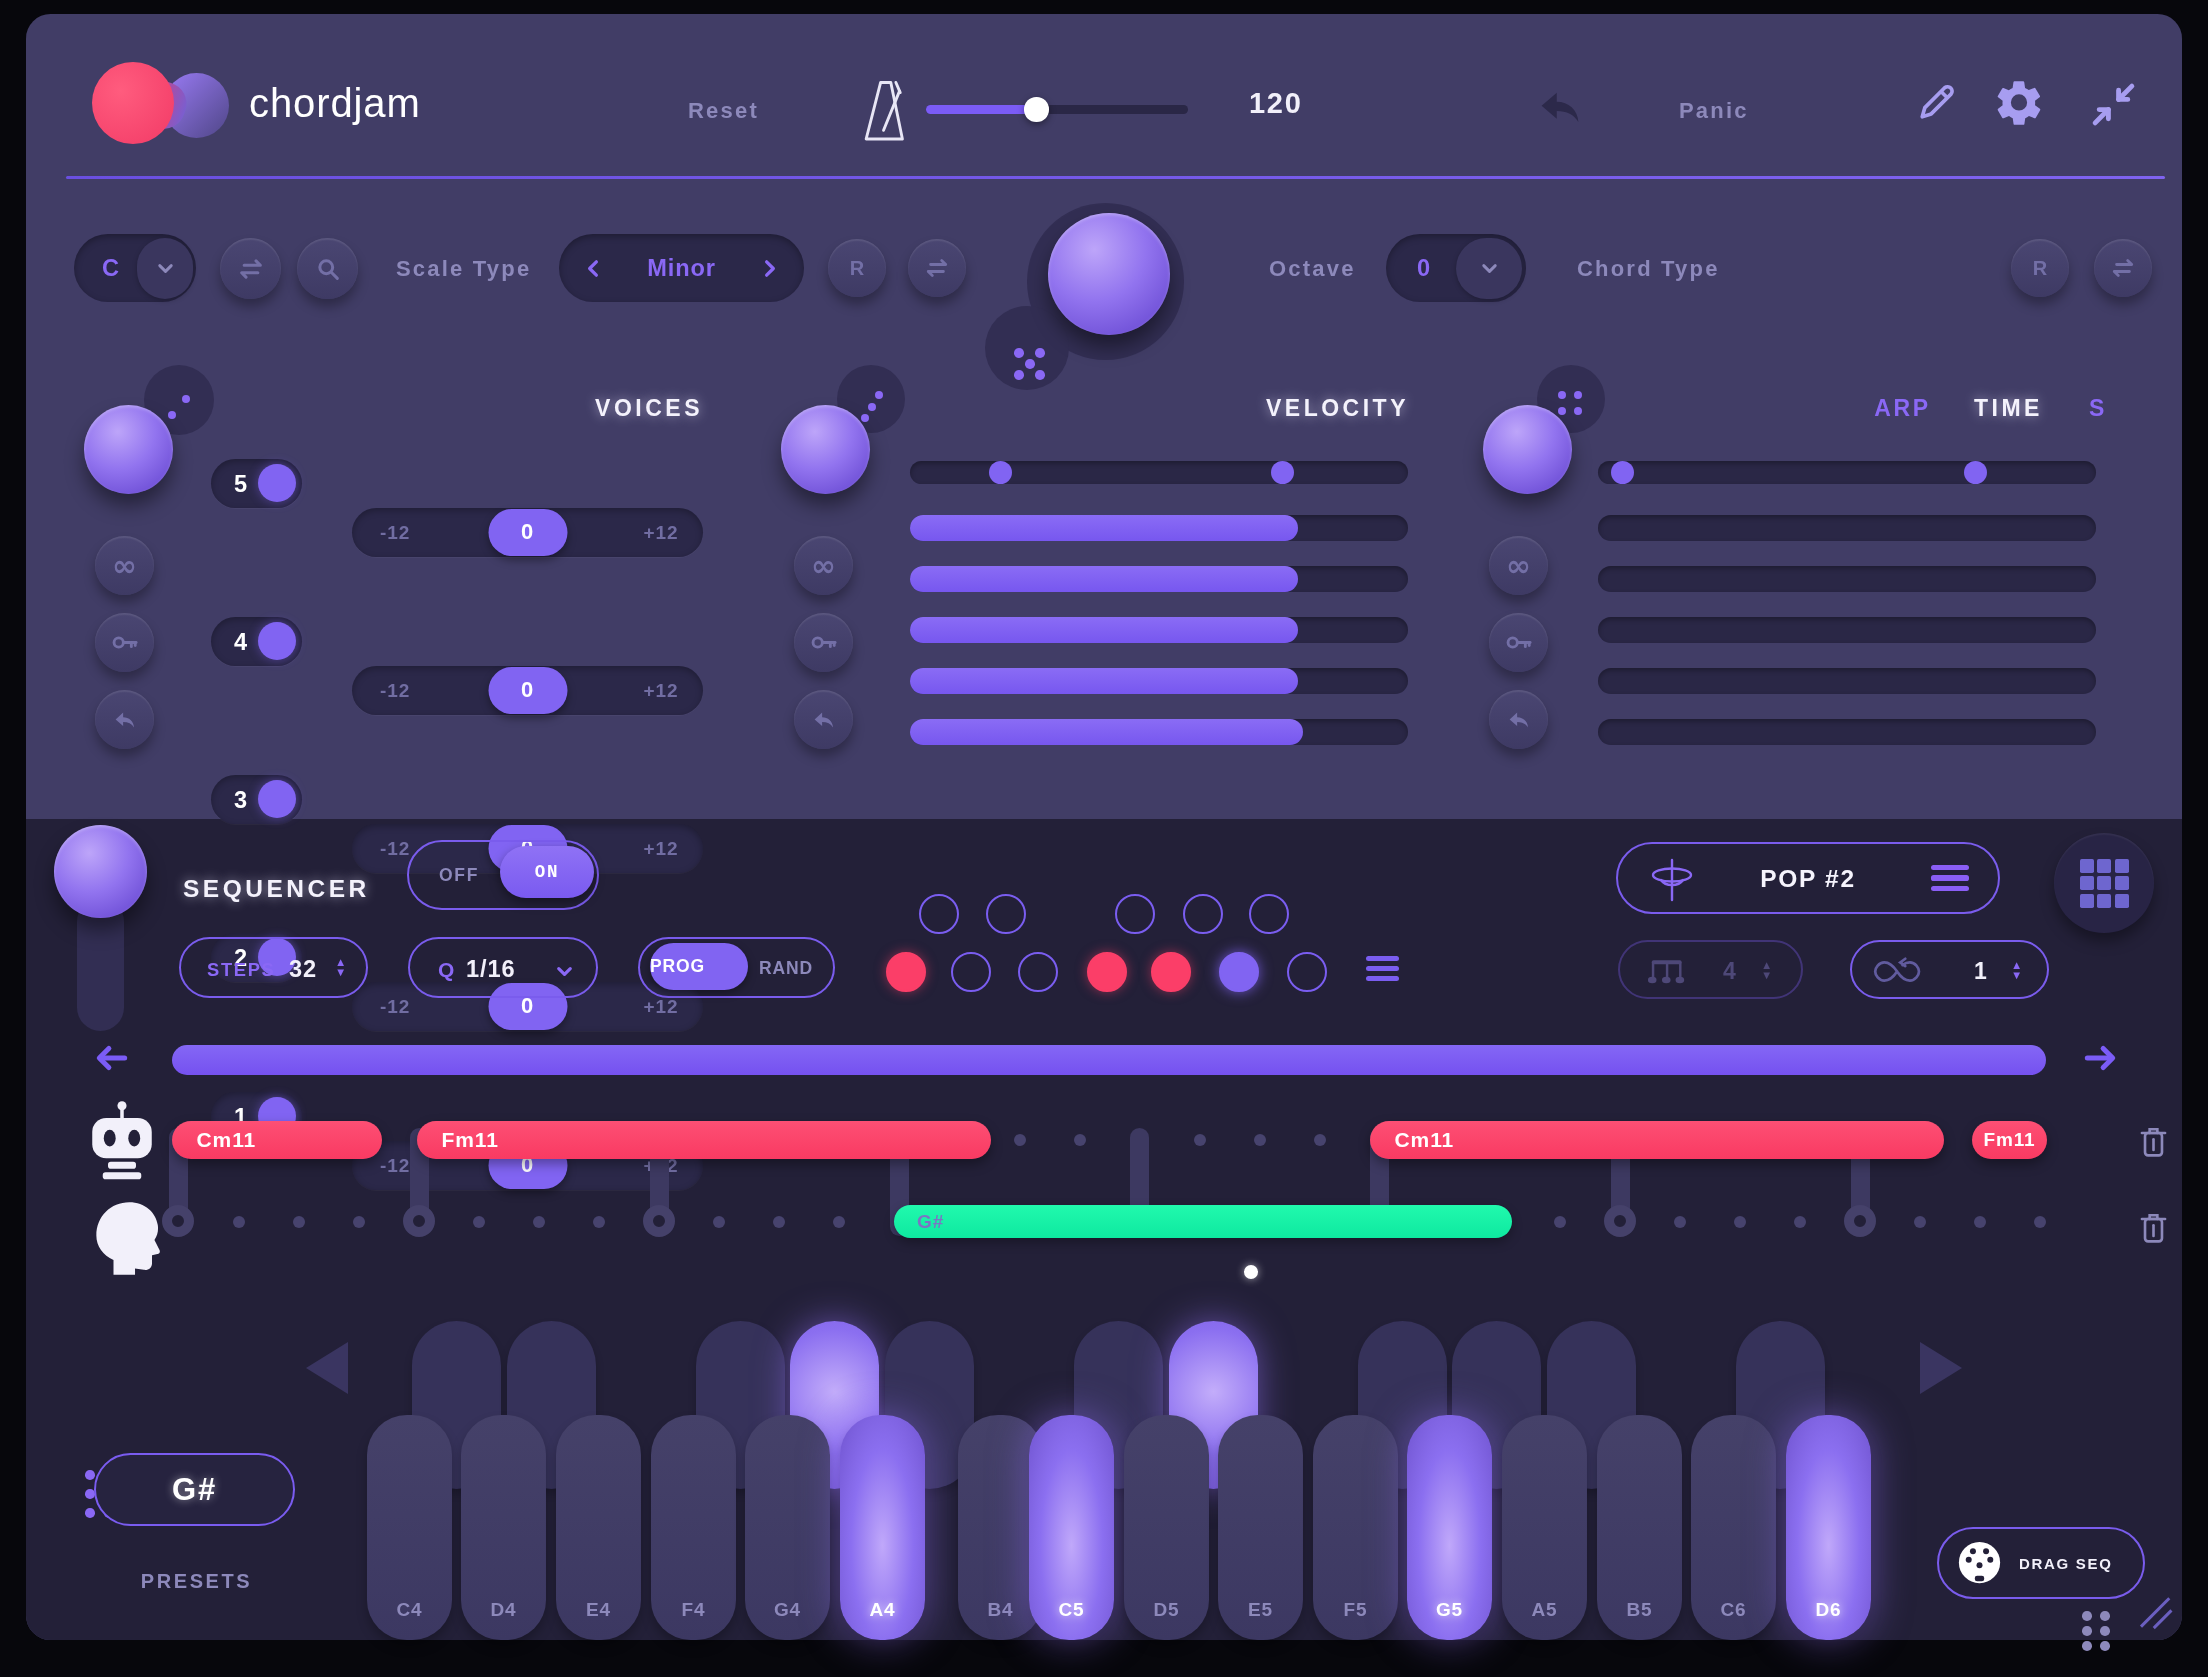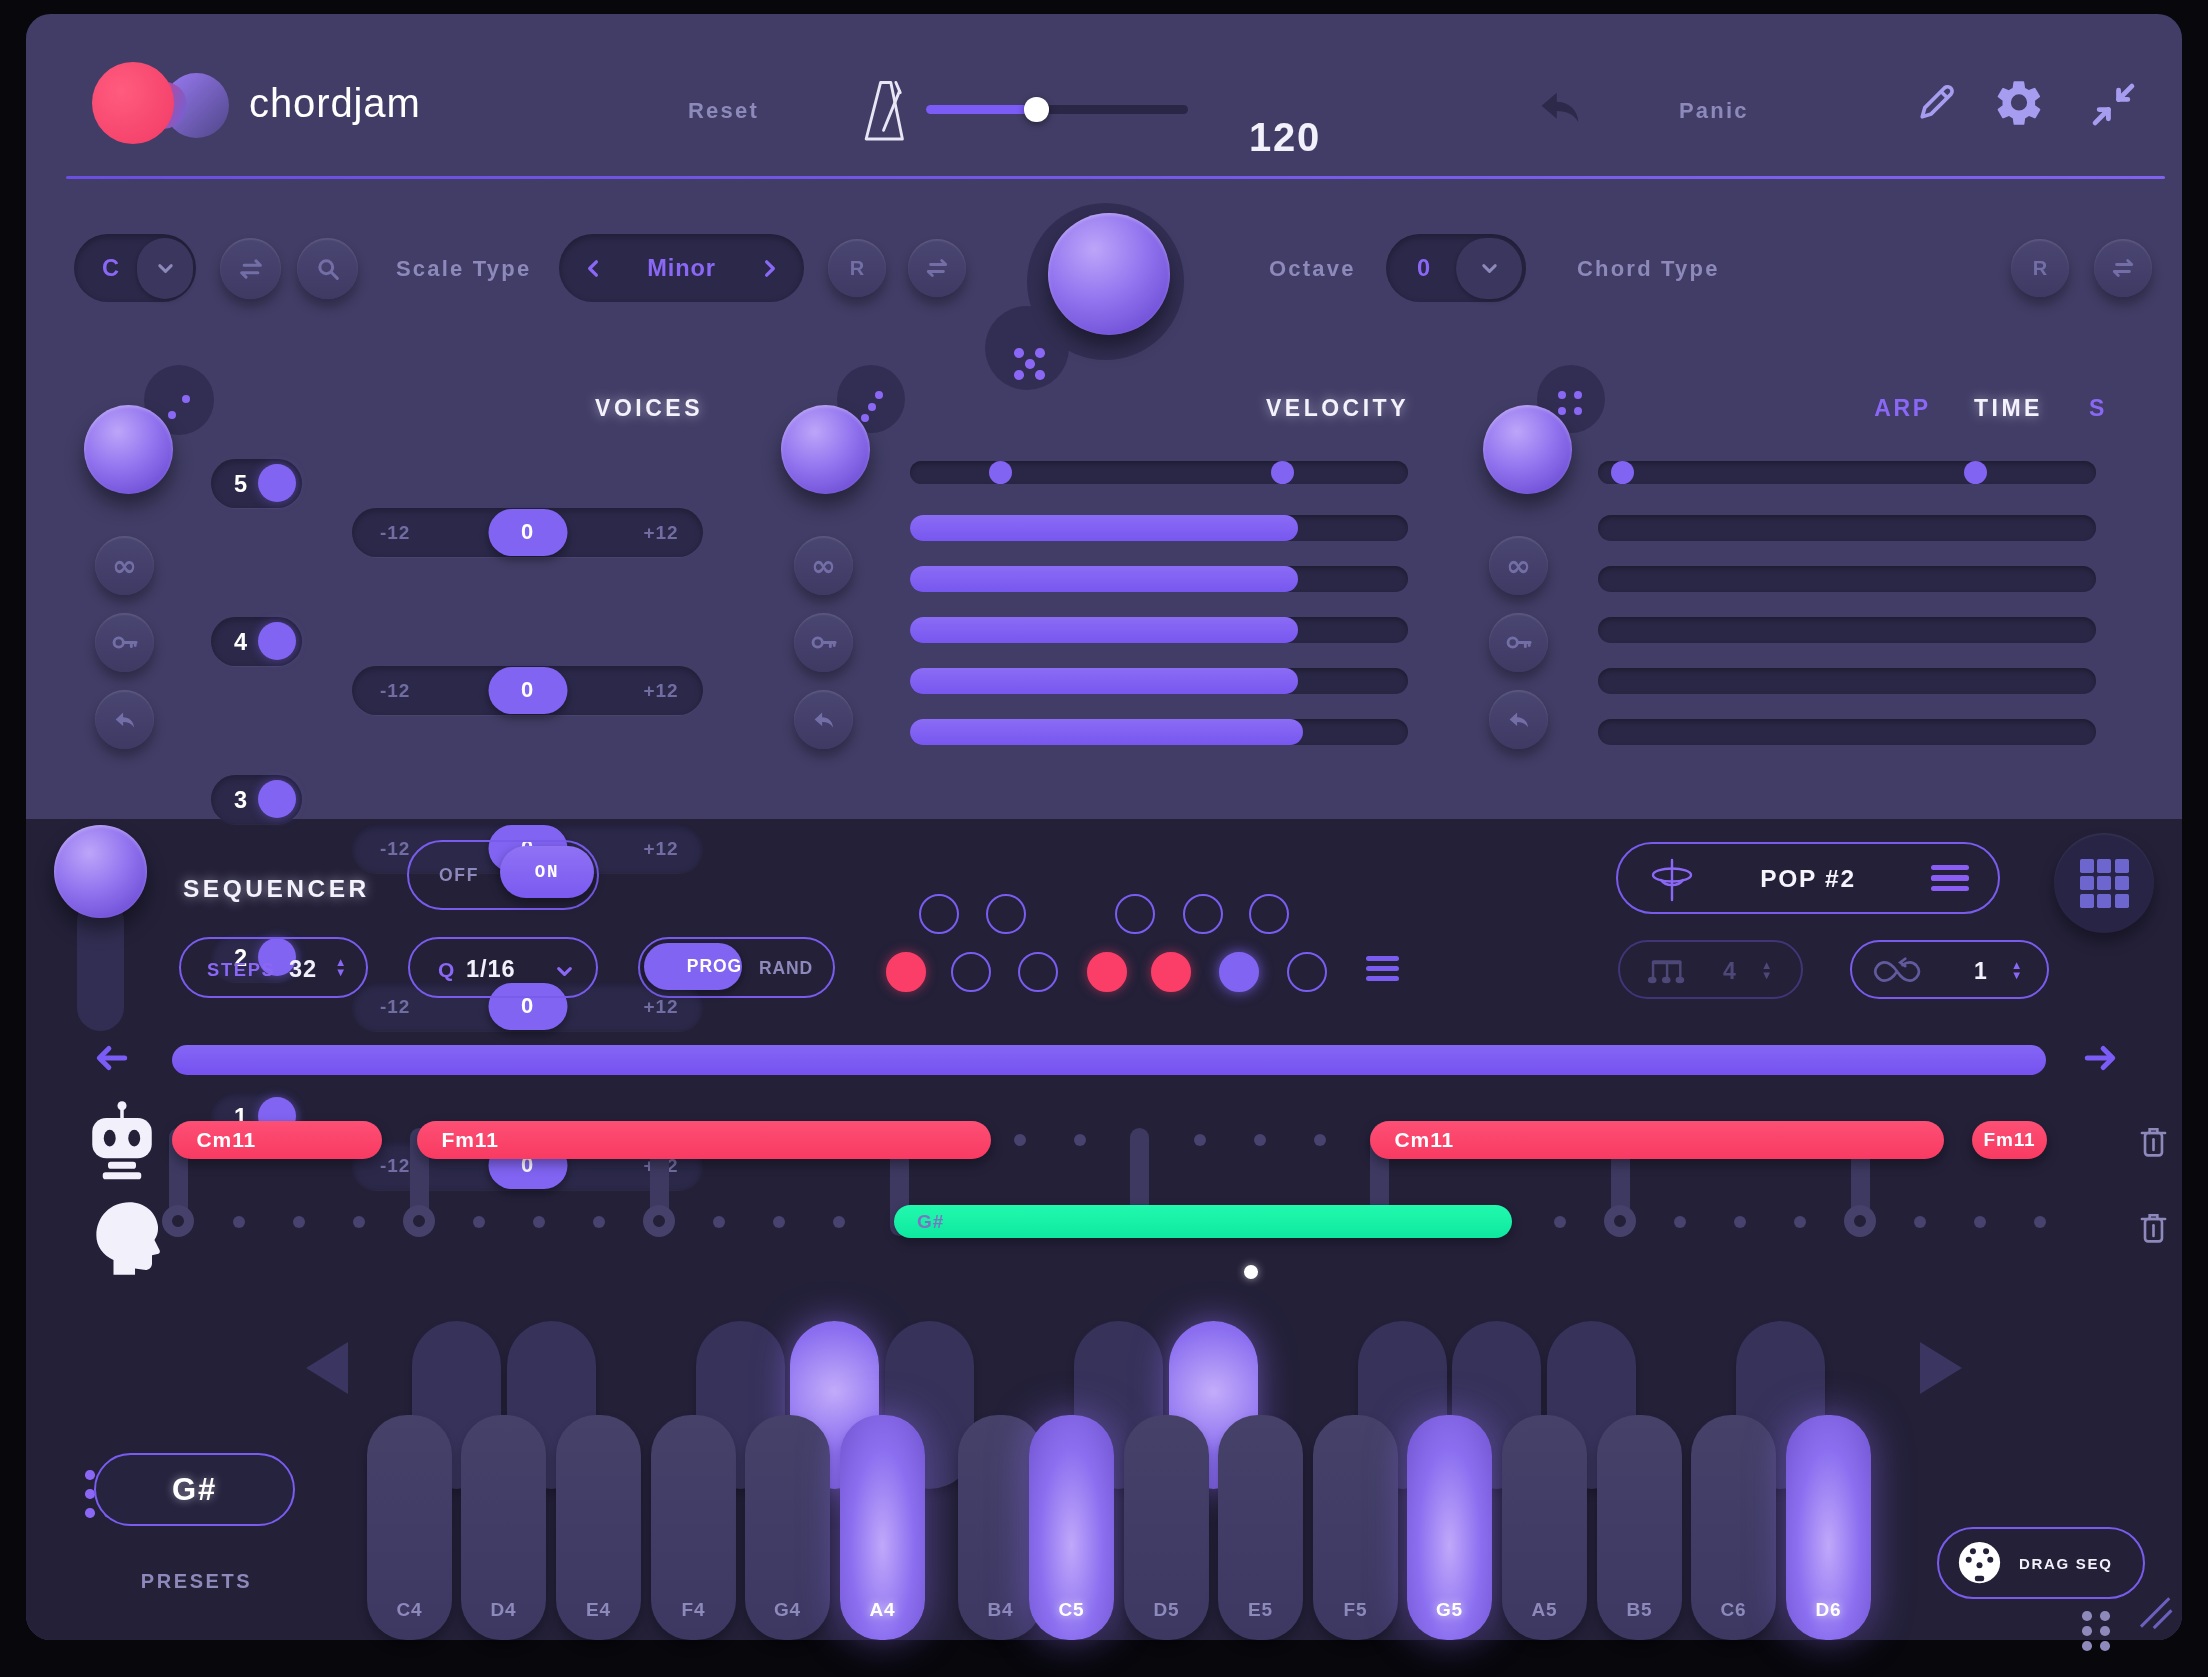--- a/index.html
+++ b/index.html
@@ -13,21 +13,21 @@
   .title{font-weight:700;color:#f4f2fc;letter-spacing:3.5px;font-size:23px;text-shadow:0 0 12.2px rgba(235,232,255,.6);}
   .pill{background:#2b2849;border-radius:873px;box-shadow:inset 0 2.6px 7px rgba(0,0,0,.28),0 0.9px 0 rgba(255,255,255,.04);}
   .opill{border:2.6px solid #7a5ced;border-radius:873px;box-sizing:border-box;}
   .circ{border-radius:50%;background:linear-gradient(180deg,#4a4672,#3e3a64);box-shadow:0 7.9px 12.2px rgba(0,0,0,.3),inset 0 1.7px 1.7px rgba(255,255,255,.1);display:flex;align-items:center;justify-content:center;color:#736fa6;}
   .knob{border-radius:50%;background:radial-gradient(circle at 38% 30%,#bda5f9 0%,#9274ef 45%,#7152d8 80%,#6a4ed0 100%);box-shadow:0 12.2px 19px rgba(0,0,0,.42),inset 0 1.7px 3.5px rgba(255,255,255,.3);}
   .blob{background:#322e53;border-radius:50%;}
   .ddot{width:9.6px;height:9.6px;border-radius:50%;background:#8a68f5;position:absolute;}
   svg{display:block;}
   
   .appname{font-size:40px;color:#fff;font-weight:400;letter-spacing:0.9px;}
-  .bpm{font-size:40px;color:#f2f0fa;font-weight:700;letter-spacing:1.7px;margin-top:28px;}
+  .bpm{font-size:29px;color:#f2f0fa;font-weight:700;letter-spacing:1.7px;}
   .hslider-track{width:262px;height:8.7px;border-radius:4.4px;background:#2a2746;}
   .hslider-fill{width:110px;height:8.7px;border-radius:4.4px;background:#7b5cf7;}
   .hslider-handle{width:24.5px;height:24.5px;border-radius:50%;background:#fff;box-shadow:0 2.6px 7px rgba(0,0,0,.4);}
   .divider{height:2.6px;border-radius:1.7px;background:linear-gradient(90deg,#6a4fe0,#7f63f0);}
   
   .selpill{height:68px;border-radius:34px;background:#2b2849;box-shadow:inset 0 2.6px 7px rgba(0,0,0,.3);}
   .selval{color:#8a68f5;font-weight:700;font-size:23.6px;letter-spacing:0.9px;}
   .ddchip{background:#3a365e;border-radius:31px;box-shadow:0 1.7px 5.2px rgba(0,0,0,.25);display:flex;align-items:center;justify-content:center;}
   
   .numchip{width:91px;height:49px;position:relative;}
@@ -380,21 +380,21 @@
     <div class="abs updn" style="left:154px;top:17.5px;">▲<br>▼</div>
   </div>
   <div class="abs opill" style="left:408px;top:937px;width:190px;height:61px;">
     <span class="abs seqlbl" style="left:28px;top:19px;font-size:21px;">Q</span>
     <span class="abs seqval" style="left:56px;top:16.6px;">1/16</span>
     <svg class="abs" style="left:143px;top:21px;" width="23" height="23" viewBox="0 0 24 24" fill="none" stroke="#8a68f5" stroke-width="3.4" stroke-linecap="round" stroke-linejoin="round">
         <path d="M6 9l6 6 6-6"></path>
       </svg>
   </div>
   <div class="abs opill" style="left:638px;top:937px;width:197px;height:61px;">
-    <div class="abs" style="left:4px;top:4.4px;width:98px;height:47px;border-radius:23.6px;background:#8164f2;box-shadow:0 3.5px 8.7px rgba(0,0,0,.35);display:flex;align-items:center;justify-content:flex-end;">
+    <div class="abs" style="left:10px;top:4.4px;width:98px;height:47px;border-radius:23.6px;background:#8164f2;box-shadow:0 3.5px 8.7px rgba(0,0,0,.35);display:flex;align-items:center;justify-content:flex-start;">
       <span style="color:#fff;font-weight:700;font-size:17.5px;letter-spacing:0.9px;">PROG</span>
     </div>
     <span class="abs" style="left:119px;top:19px;font-weight:700;font-size:17.5px;letter-spacing:0.9px;color:#8d89bb;">RAND</span>
   </div>
 
   <div id="steps-top">
       <div class="abs stepc off" style="left:919px;top:894px;"></div>
       <div class="abs stepc off" style="left:986px;top:894px;"></div>
       <div class="abs stepc off" style="left:1115px;top:894px;"></div>
       <div class="abs stepc off" style="left:1183px;top:894px;"></div>

